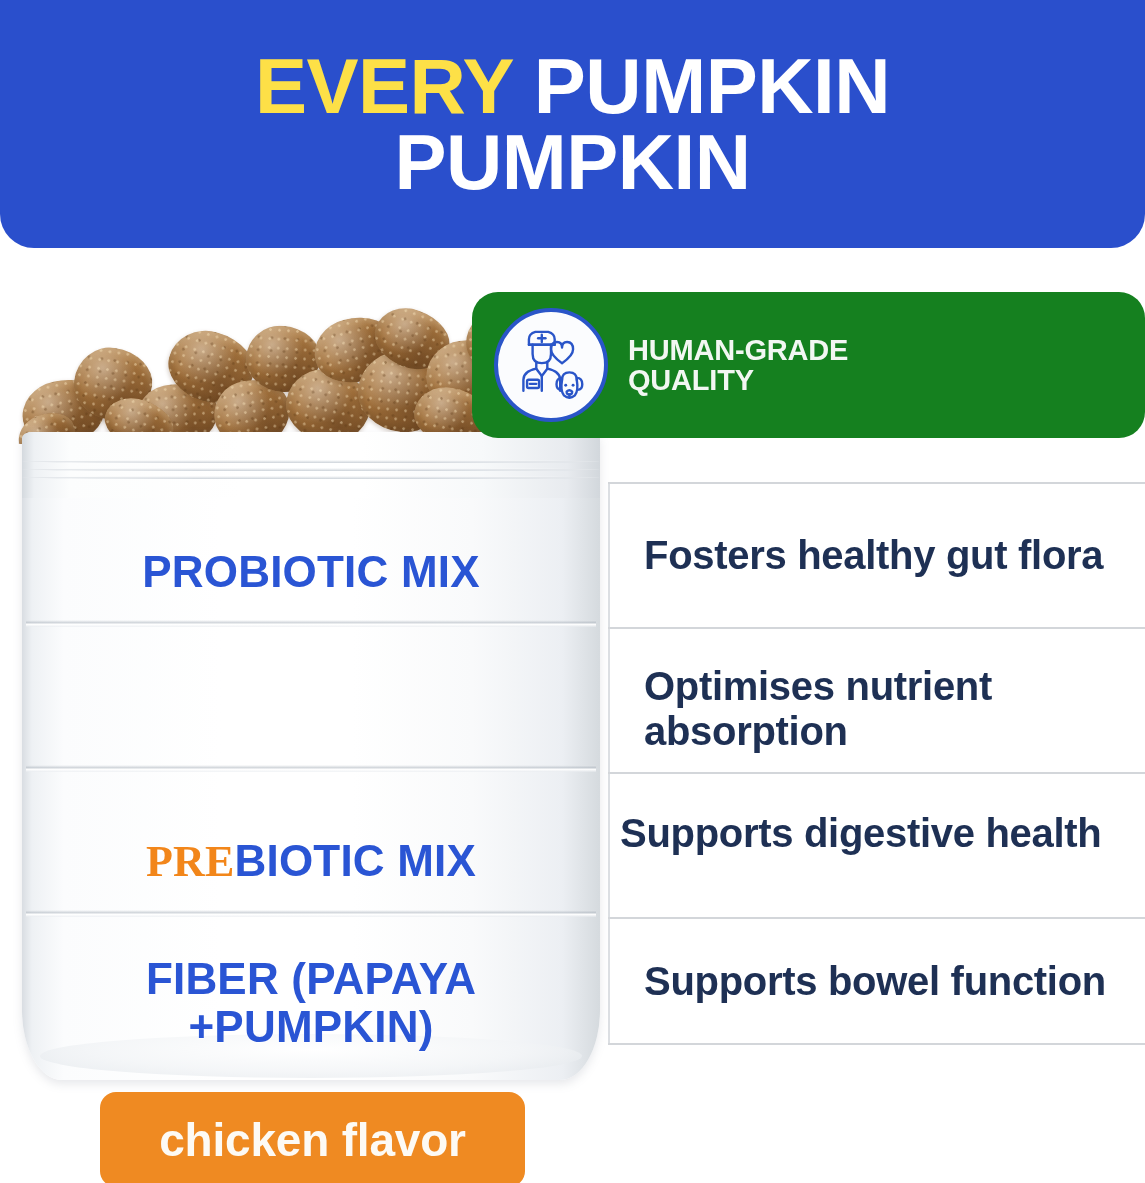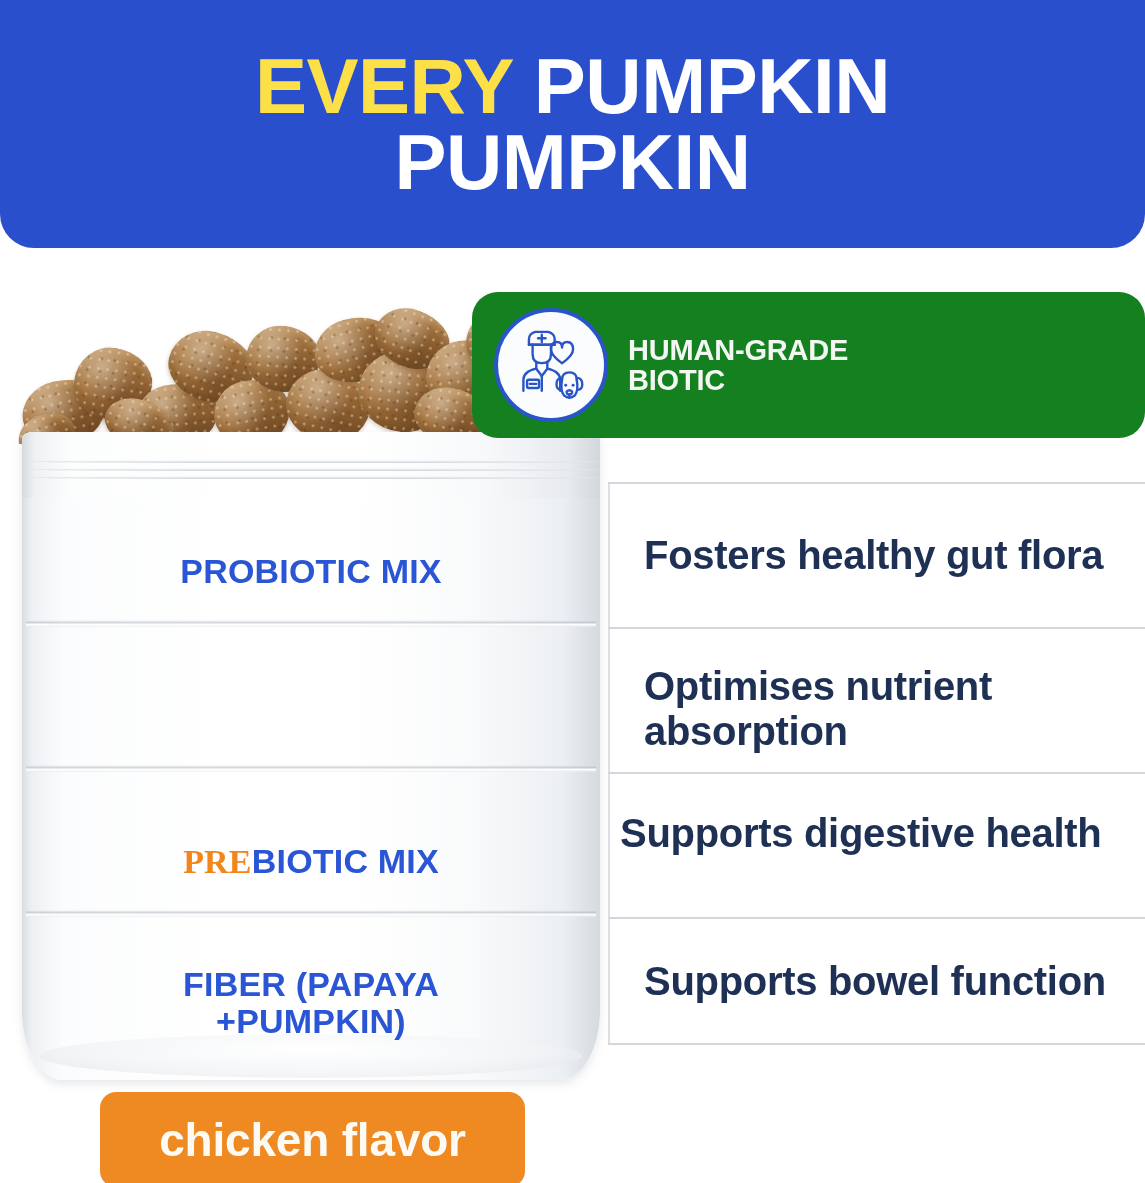--- a/index.html
+++ b/index.html
@@ -153,21 +153,21 @@
     left: 4px;
     width: 570px;
     height: 7px;
     background: linear-gradient(180deg,
       rgba(255,255,255,0.2) 0%,
       rgba(173,181,190,0.55) 38%,
       rgba(255,255,255,0.95) 62%,
       rgba(226,230,235,0.5) 100%);
   }
   .band-label {
-    font-size: 34px;
+    font-size: 44px;
     font-weight: bold;
     color: #2a55d4;
     text-align: center;
     line-height: 1.08;
     letter-spacing: 0.2px;
     text-shadow: 0 1px 1px rgba(255,255,255,0.9);
     margin-top: 41px;
   }
   .band-label .pre-accent {
     color: #f2861a;
@@ -391,19 +391,19 @@
 
       <circle cx="66" cy="72" r="1.6" fill="#2a55c8" stroke="none"></circle>
       <circle cx="74" cy="72" r="1.6" fill="#2a55c8" stroke="none"></circle>
 
       <path d="M67 79 Q70 76 73 79 Q73 82 70 82 Q67 82 67 79 Z"></path>
       <line x1="70" y1="82" x2="70" y2="85"></line>
     </svg>
   </div>
   <div class="badge-text">
     <div>HUMAN-GRADE</div>
-    <div>BIOTIC</div>
+    <div>QUALITY</div>
   </div>
 </div>
 
 <div class="flavor-banner">
   <div class="flavor-text">chicken flavor</div>
 </div>
 
 </body></html>

